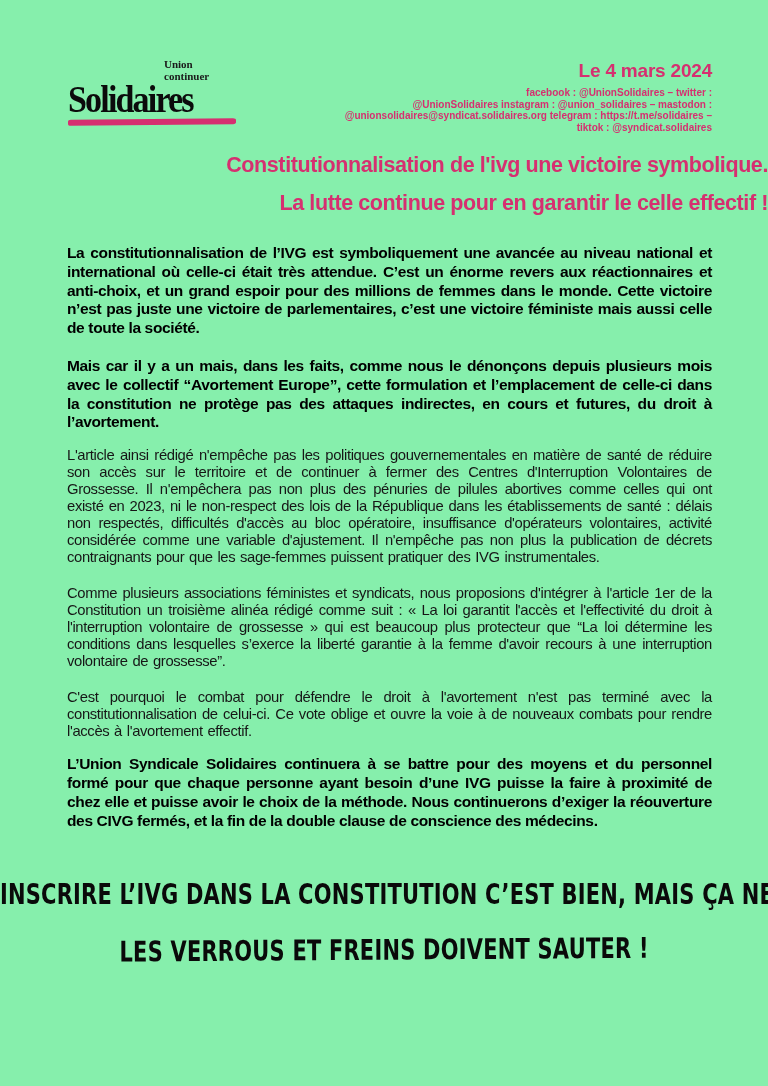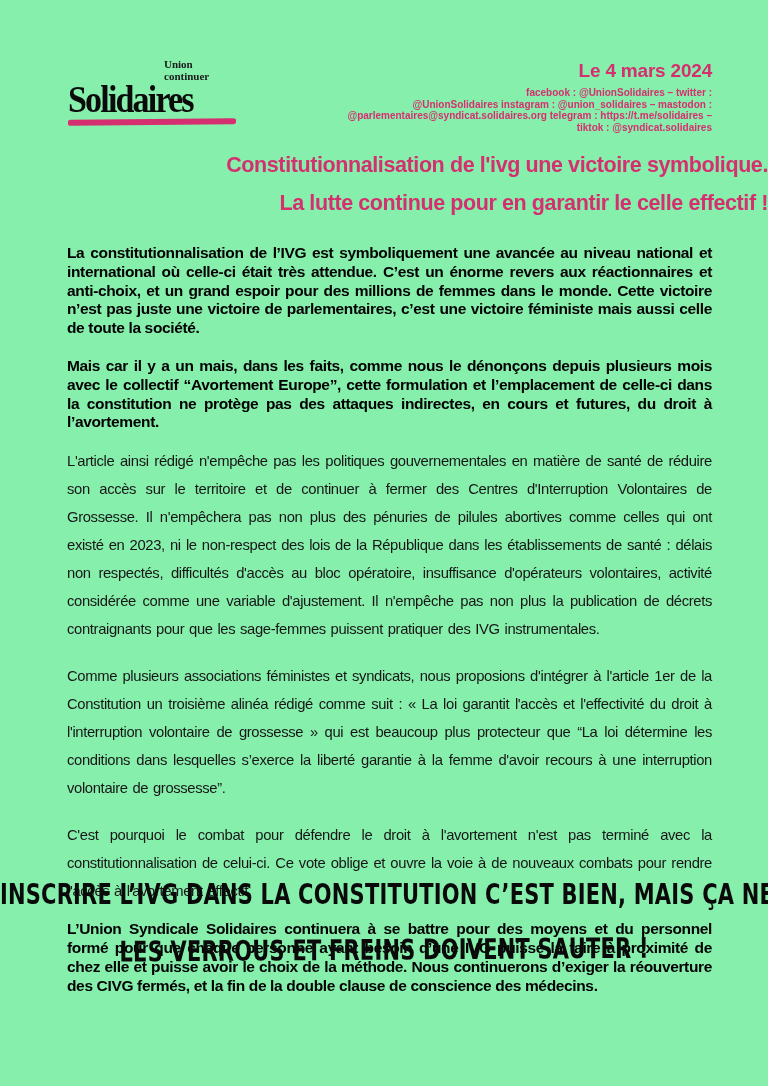--- a/index.html
+++ b/index.html
@@ -84,21 +84,21 @@
   .para-bold {
     font-weight: 700;
     font-size: 15.5px;
     line-height: 18.8px;
     letter-spacing: -0.35px;
     color: #000000;
   }
   .para-regular {
     font-weight: 400;
     font-size: 14.8px;
-    line-height: 28px;
+    line-height: 17px;
     letter-spacing: -0.35px;
     color: #161616;
     word-spacing: 1px;
   }
   .gap-lg { margin-bottom: 19px; }
 
   
   .slogan { position: absolute; top: 878px; left: 0; right: 0; text-align: center; }
   .slogan-line {
     font-family: "DejaVu Sans", sans-serif;
@@ -134,21 +134,21 @@
         <div>continuer</div>
       </div>
       <div class="logo-word">Solidaires</div>
       <div class="logo-underline"></div>
     </div>
 
     <div class="header-right">
       <div class="date">Le 4 mars 2024</div>
       <div class="social-line">facebook : @UnionSolidaires – twitter :</div>
       <div class="social-line">@UnionSolidaires  instagram : @union_solidaires – mastodon :</div>
-      <div class="social-line">@parlementaires@syndicat.solidaires.org  telegram : https://t.me/solidaires –</div>
+      <div class="social-line">@unionsolidaires@syndicat.solidaires.org  telegram : https://t.me/solidaires –</div>
       <div class="social-line">tiktok : @syndicat.solidaires</div>
     </div>
   </div>
 
   <div class="title-block">
     <div class="title-line">Constitutionnalisation de l'ivg une victoire symbolique.</div>
     <div class="title-line">La lutte continue pour en garantir le celle effectif !</div>
   </div>
 
   <div class="body-text">

